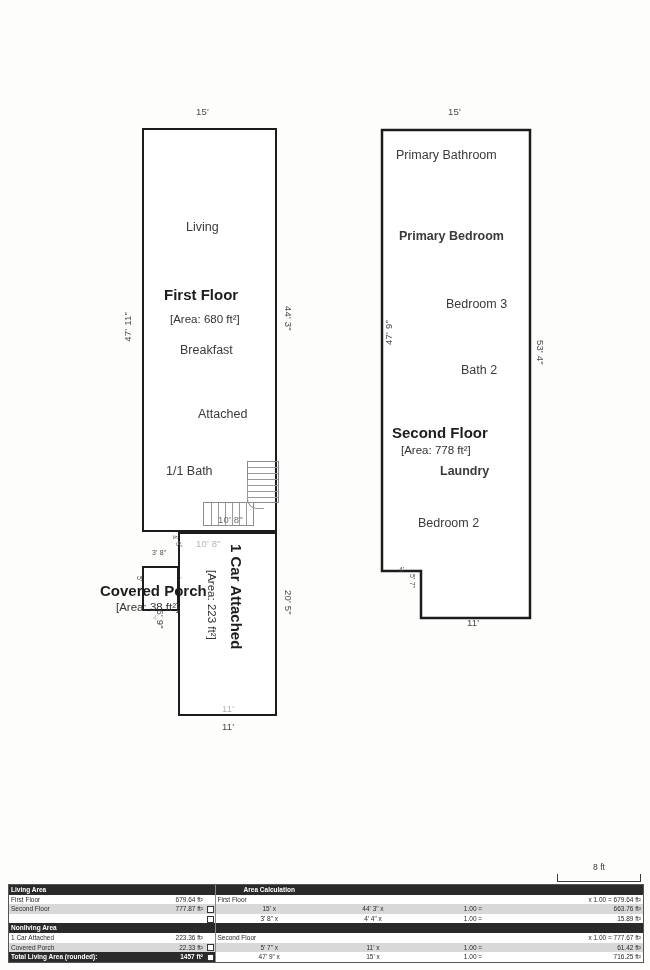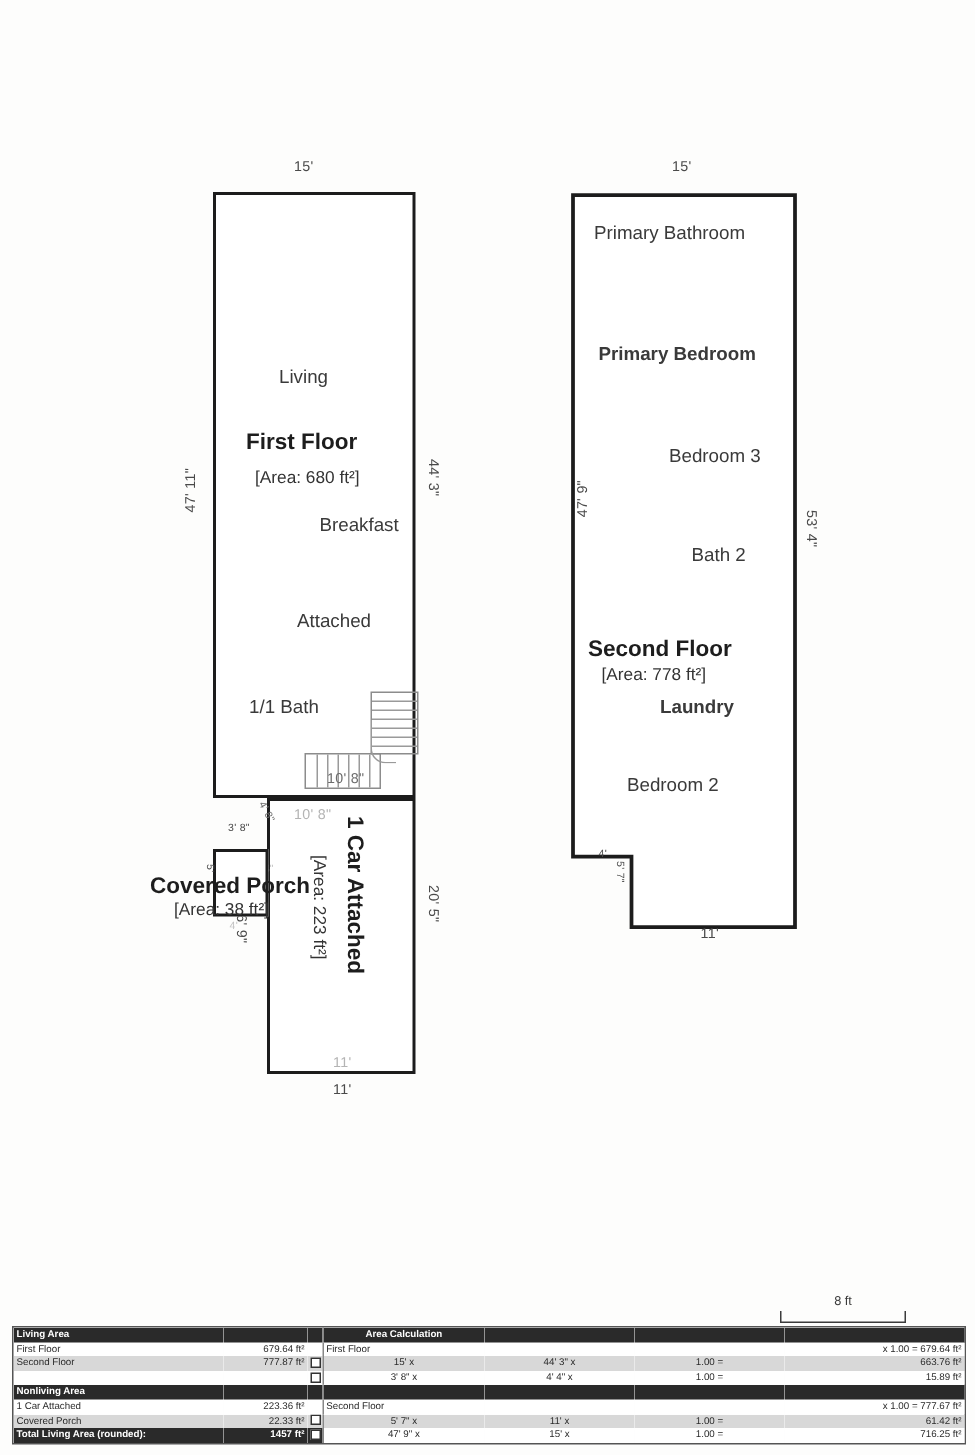--- a/index.html
+++ b/index.html
@@ -32,21 +32,21 @@
   .stair-box{position:absolute;border:1px solid #8c8c8c;background:transparent;}
   .stair-h{position:absolute;left:0;right:0;height:0;border-top:1px solid #9a9a9a;}
   .stair-v{position:absolute;top:0;bottom:0;width:0;border-left:1px solid #9a9a9a;}
   .stair-arrow{position:absolute;border:1px solid #9a9a9a;border-right:none;border-top:none;
      border-bottom-left-radius:10px;}
 
   
   #second-floor-svg{position:absolute;left:380px;top:128px;}
 
   
-  #scale-bar{position:absolute;left:520px;top:862px;width:84px;}
+  #scale-bar{position:absolute;left:557px;top:862px;width:84px;}
   #scale-bar .bar{position:relative;height:8px;border-bottom:1.3px solid #3b3b3b;}
   #scale-bar .bar:before,#scale-bar .bar:after{
     content:"";position:absolute;bottom:-1px;width:1.3px;height:8px;background:#3b3b3b;}
   #scale-bar .bar:before{left:0;}
   #scale-bar .bar:after{right:0;}
   #scale-bar .lbl{font-size:8.5px;text-align:center;color:#3b3b3b;margin-bottom:1px;}
 
   
   #area-table{position:absolute;left:8px;top:884px;width:634px;
      border:1px solid #555;border-collapse:collapse;}
@@ -71,27 +71,27 @@
   <div>
 
     <div class="abs dim" style="left:196px;top:106px;">15'</div>
 
     <div class="abs outline" id="first-floor-block"></div>
 
     <div class="abs vert dim" style="left:122px;top:312px;">47' 11"</div>
 
     <div class="abs vert-r dim" style="left:283px;top:306px;">44' 3"</div>
 
-    <div class="abs room" style="left:186px;top:220px;margin-top:24px;">Living</div>
+    <div class="abs room" style="left:186px;top:220px;">Living</div>
 
     <div class="abs floor-title" style="left:164px;top:286px;">First Floor</div>
 
     <div class="abs floor-area" style="left:170px;top:313px;">[Area: 680 ft²]</div>
 
-    <div class="abs room" style="left:180px;top:343px;margin-left:33px;">Breakfast</div>
+    <div class="abs room" style="left:180px;top:343px;">Breakfast</div>
 
     <div class="abs room" style="left:198px;top:407px;">Attached</div>
 
     <div class="abs room" style="left:166px;top:464px;">1/1 Bath</div>
 
     <div>
       <div class="stair-box" style="left:247px;top:461px;width:30px;height:40px;">
         <div class="stair-h" style="top:5px;"></div>
         <div class="stair-h" style="top:11px;"></div>
         <div class="stair-h" style="top:17px;"></div>

